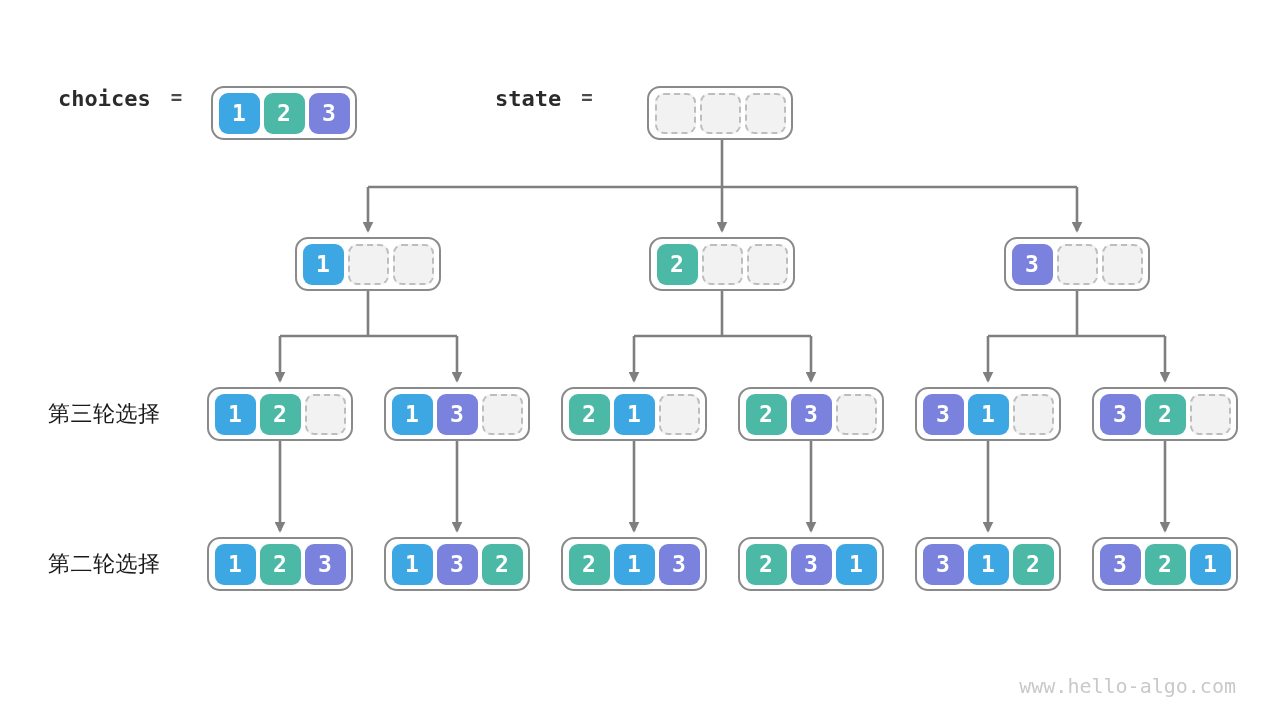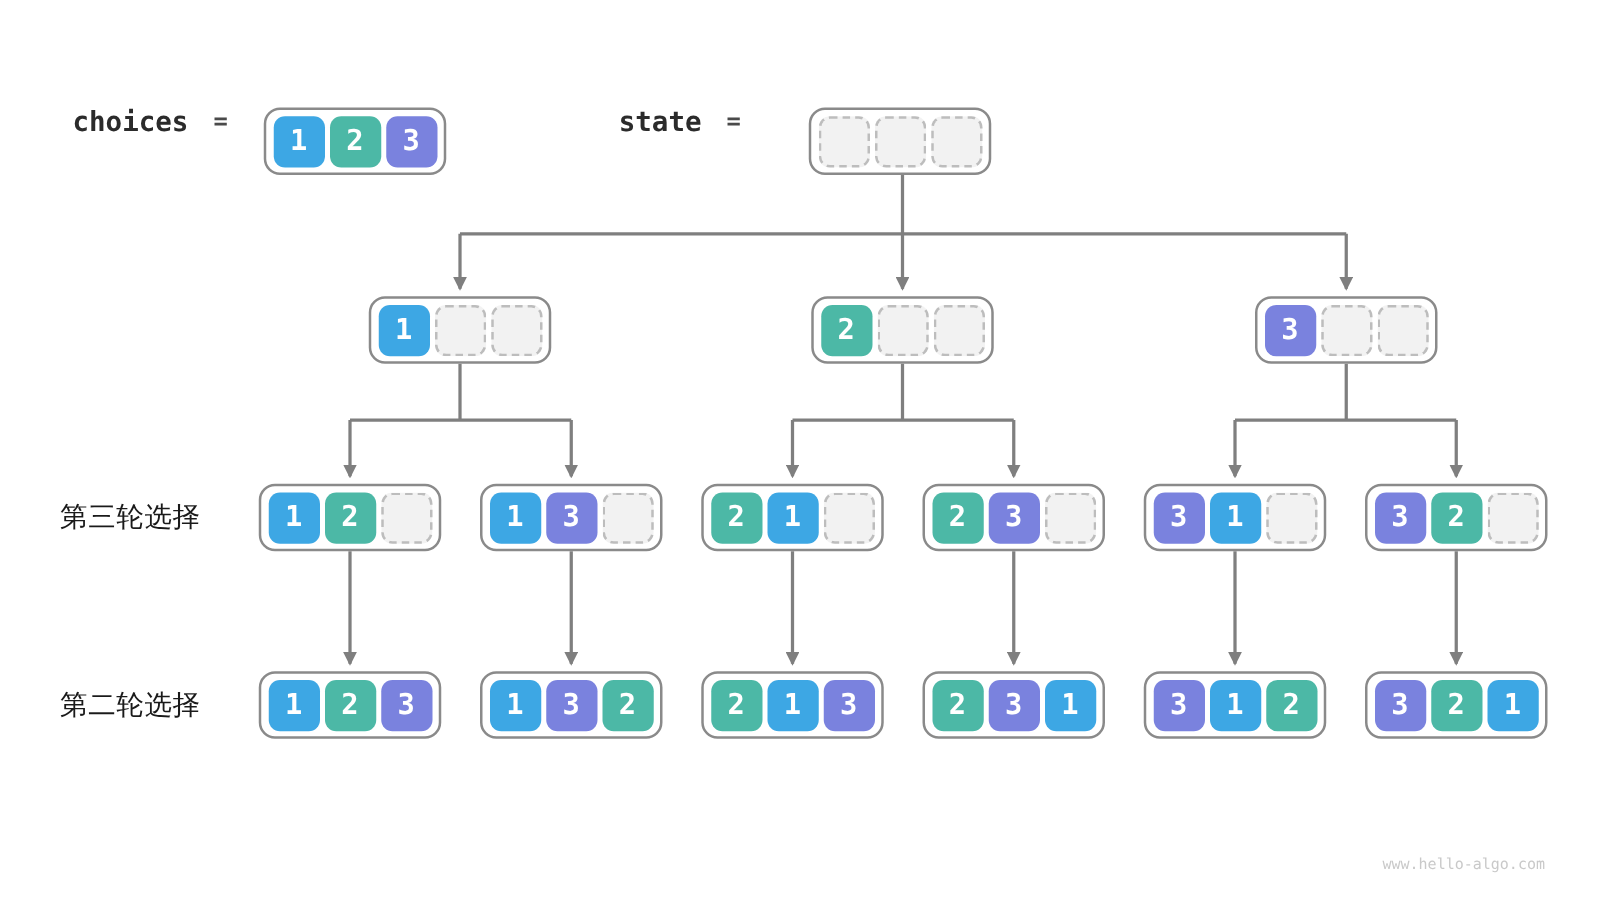--- a/index.html
+++ b/index.html
@@ -72,21 +72,21 @@
   }
   .cell.empty {
     background: #f2f2f2;
     border: 2px dashed #bdbdbd;
   }
   .watermark {
     position: absolute;
     right: 44px;
     bottom: 22px;
     font-family: "DejaVu Sans Mono", "Liberation Mono", monospace;
-    font-size: 12px;
+    font-size: 20px;
     color: #c9c9c9;
   }
 </style>
 </head>
 <body>
 
 <div class="canvas">
 
   <svg class="arrows" id="arrowLayer" width="1280" height="720">
     <defs>

